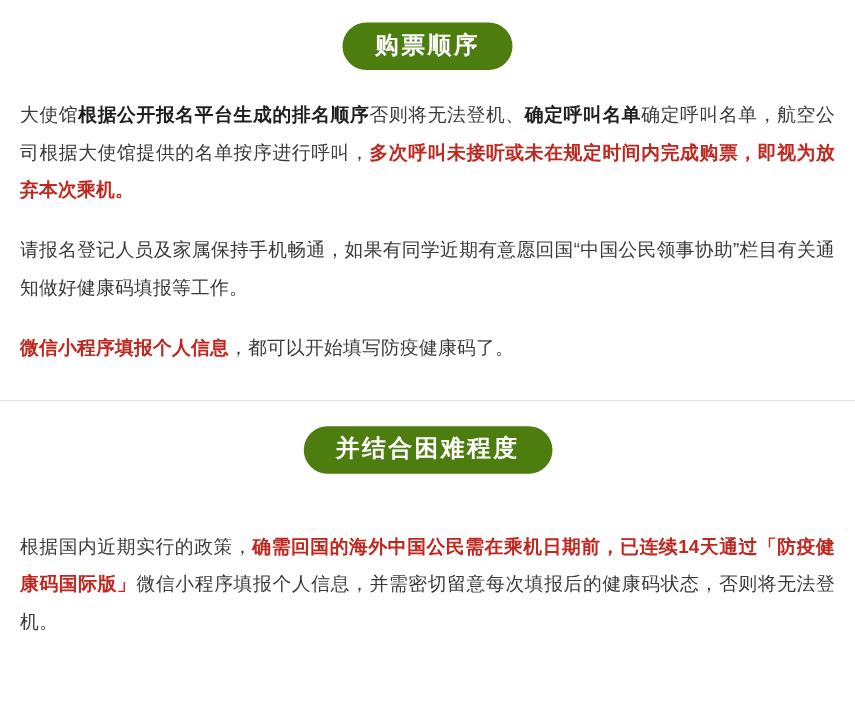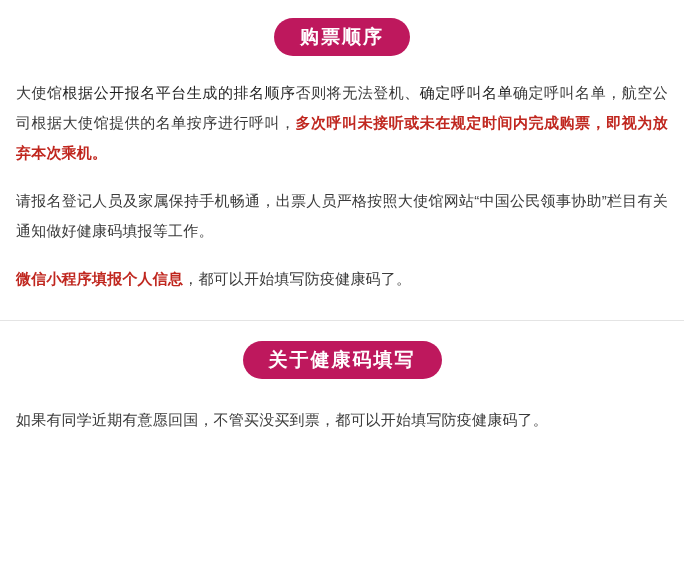--- a/index.html
+++ b/index.html
@@ -23,41 +23,41 @@
   .section {
     padding: 0 16px;
   }
   .heading-wrap {
     display: flex;
     justify-content: center;
     align-items: center;
     margin: 0;
   }
   .heading-pill {
-    background: #be185d;
+    background: #4d7c0f;
     color: #ffffff;
     font-size: 19px;
     font-weight: bold;
     letter-spacing: 2px;
     padding: 9px 26px 10px 26px;
     border-radius: 22px;
     line-height: 1;
     display: inline-block;
     text-align: center;
   }
   .para {
     font-size: 15px;
     line-height: 30px;
     color: #3a3a3a;
     text-align: justify;
     margin: 0;
     letter-spacing: 0.2px;
   }
   .b {
-    font-weight: normal;
+    font-weight: bold;
     color: #1f1f1f;
   }
   .red {
     color: #c0271f;
     font-weight: bold;
   }
   .divider {
     border: 0;
     border-top: 1px solid #e4e4e4;
     margin: 0;
@@ -82,44 +82,44 @@
   <div class="sp-2"></div>
 
   <div class="section">
     <p class="para">
       <span>大使馆</span><span class="b">根据公开报名平台生成的排名顺序</span><span>否则将无法登机、</span><span class="b">确定呼叫名单</span><span>确定呼叫名单，航空公司根据大使馆提供的名单按序进行呼叫，</span><span class="red">多次呼叫未接听或未在规定时间内完成购票，即视为放弃本次乘机。</span>
     </p>
 
     <div class="sp-1"></div>
 
     <p class="para">
-      <span>请报名登记人员及家属保持手机畅通，出票人员严格按照大使馆网站“中国公民领事协助”栏目有关通知做好健康码填报等工作。</span>
+      <span>请报名登记人员及家属保持手机畅通，如果有同学近期有意愿回国“中国公民领事协助”栏目有关通知做好健康码填报等工作。</span>
     </p>
 
     <div class="sp-1"></div>
 
     <p class="para">
       <span class="red">微信小程序填报个人信息</span><span>，都可以开始填写防疫健康码了。</span>
     </p>
   </div>
 
   <div class="sp-4"></div>
 
   <hr class="divider">
 
   <div class="sp-5"></div>
 
   <div class="heading-wrap">
-    <span class="heading-pill">关于健康码填写</span>
+    <span class="heading-pill">并结合困难程度</span>
   </div>
 
   <div class="sp-4"></div>
 
   <div class="section">
-    <p class="para">
-      <span>如果有同学近期有意愿回国，不管买没买到票，都可以开始填写防疫健康码了。</span>
-    </p>
 
     <div class="sp-1"></div>
 
+    <p class="para">
+      <span>根据国内近期实行的政策，</span><span class="red">确需回国的海外中国公民需在乘机日期前，已连续14天通过「防疫健康码国际版」</span><span>微信小程序填报个人信息，并需密切留意每次填报后的健康码状态，否则将无法登机。</span>
+    </p>
   </div>
 
 </div>
 
 </body></html>

